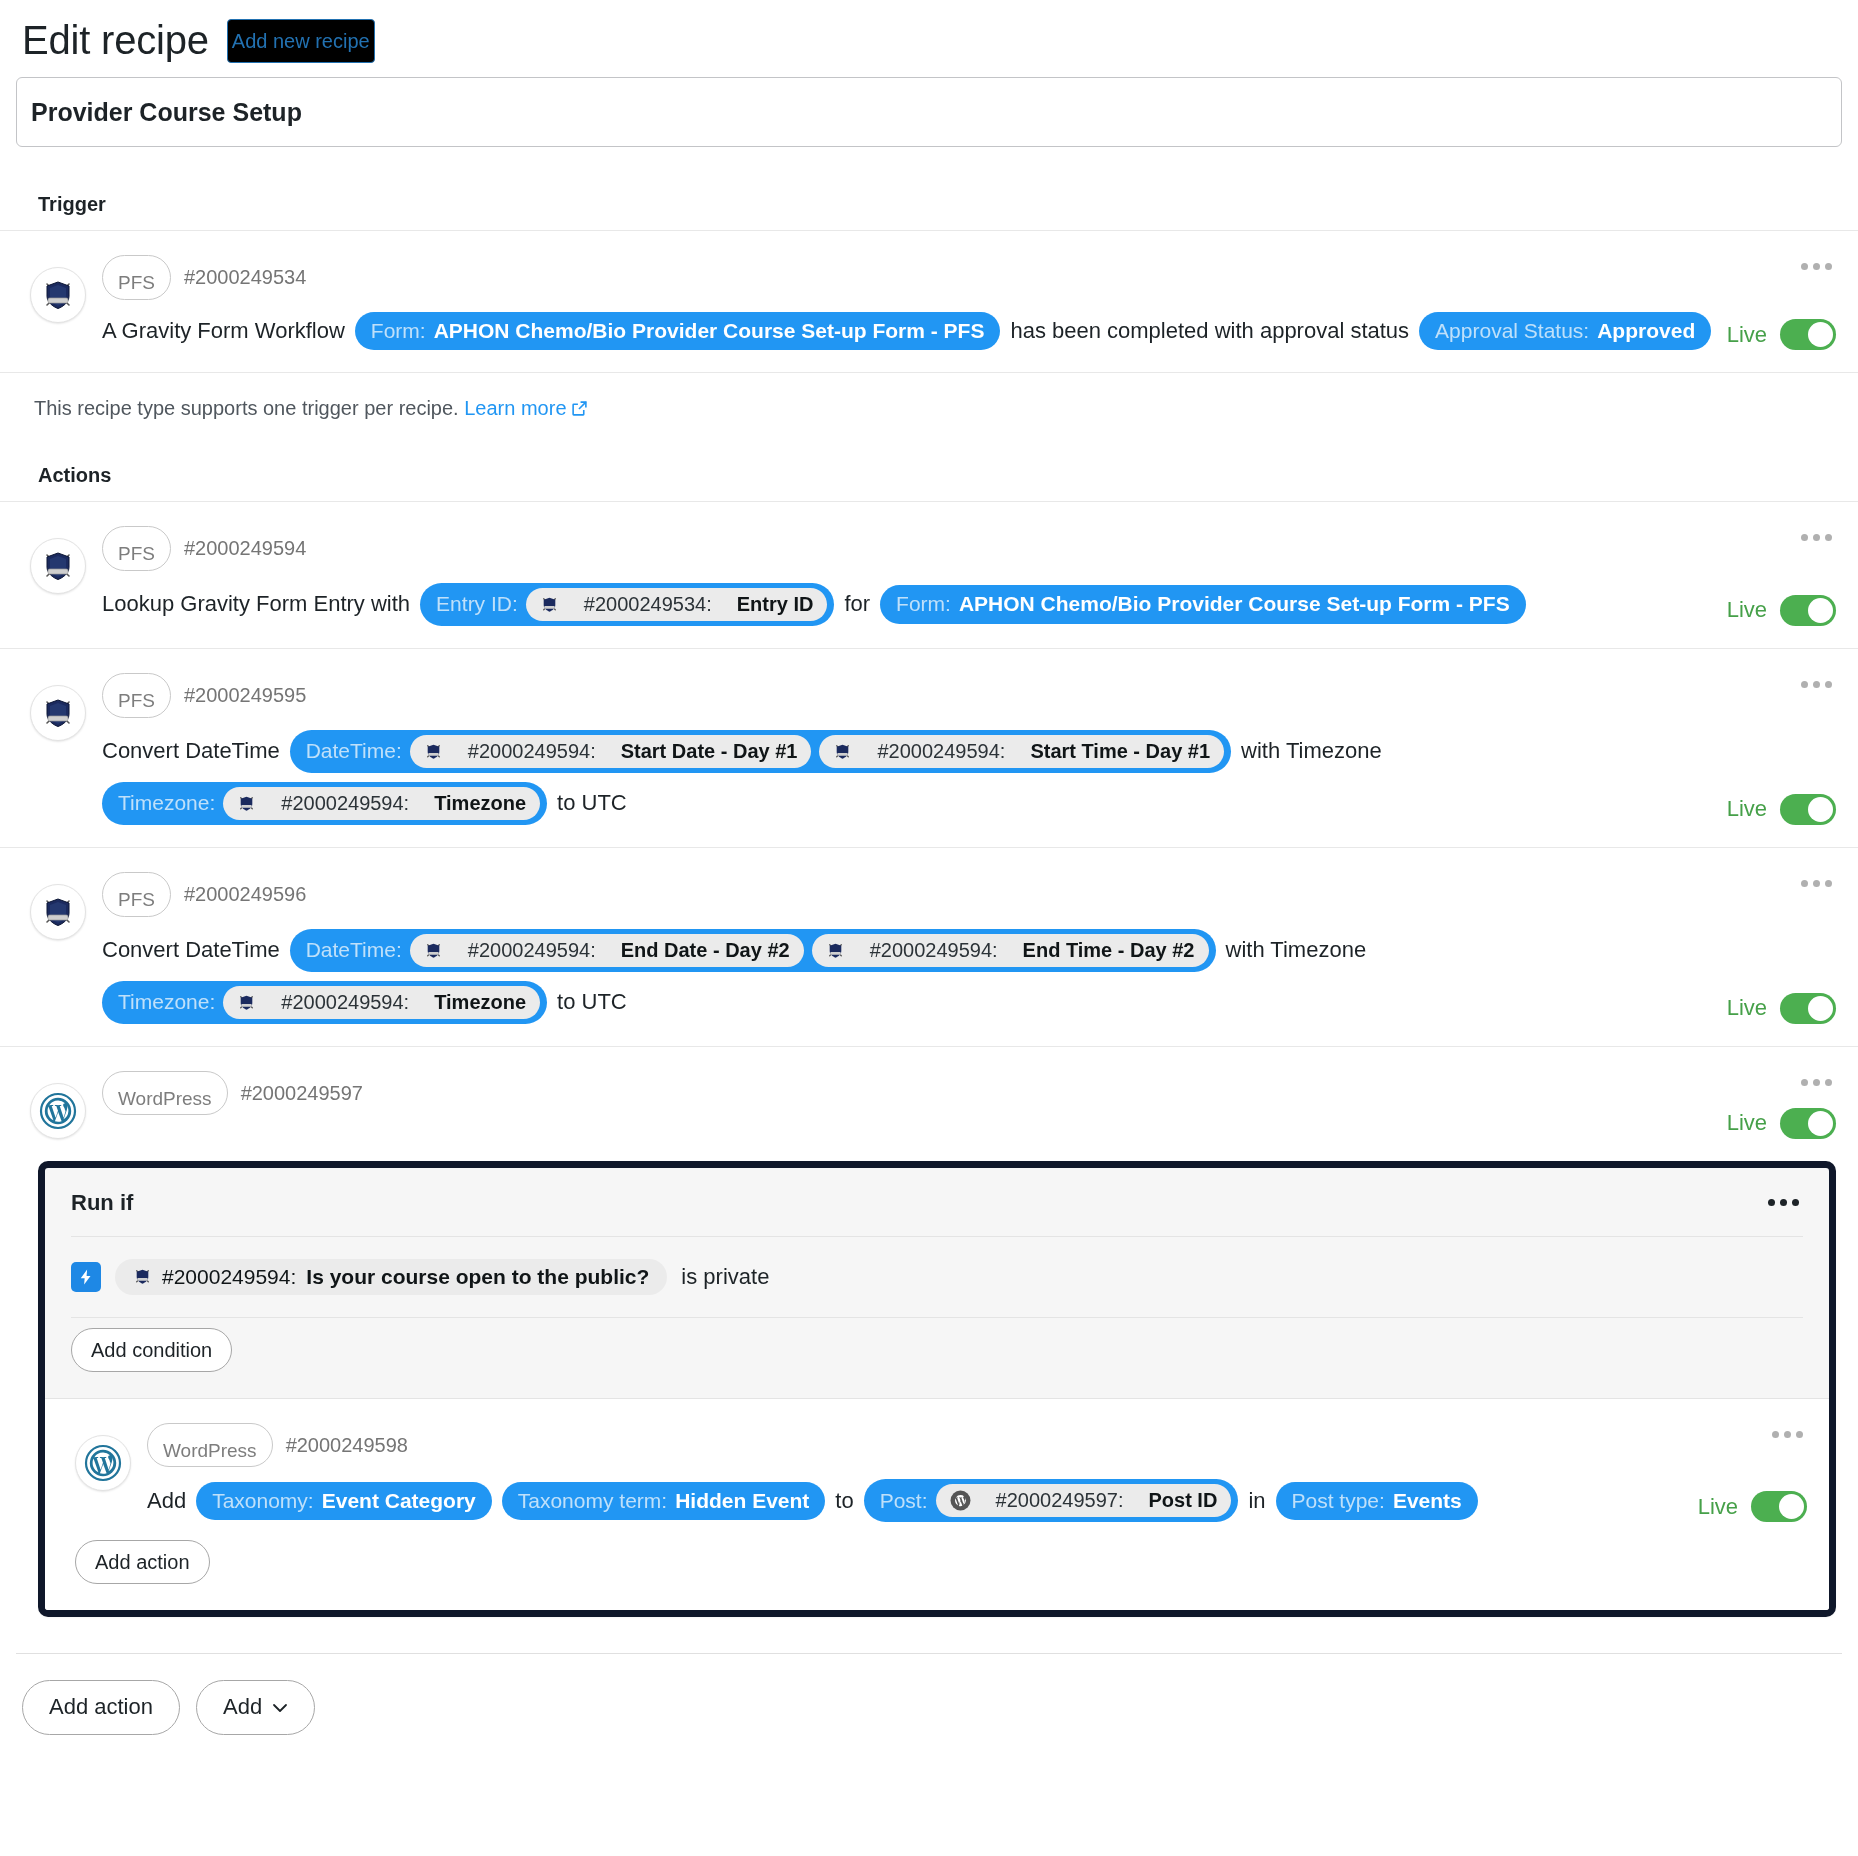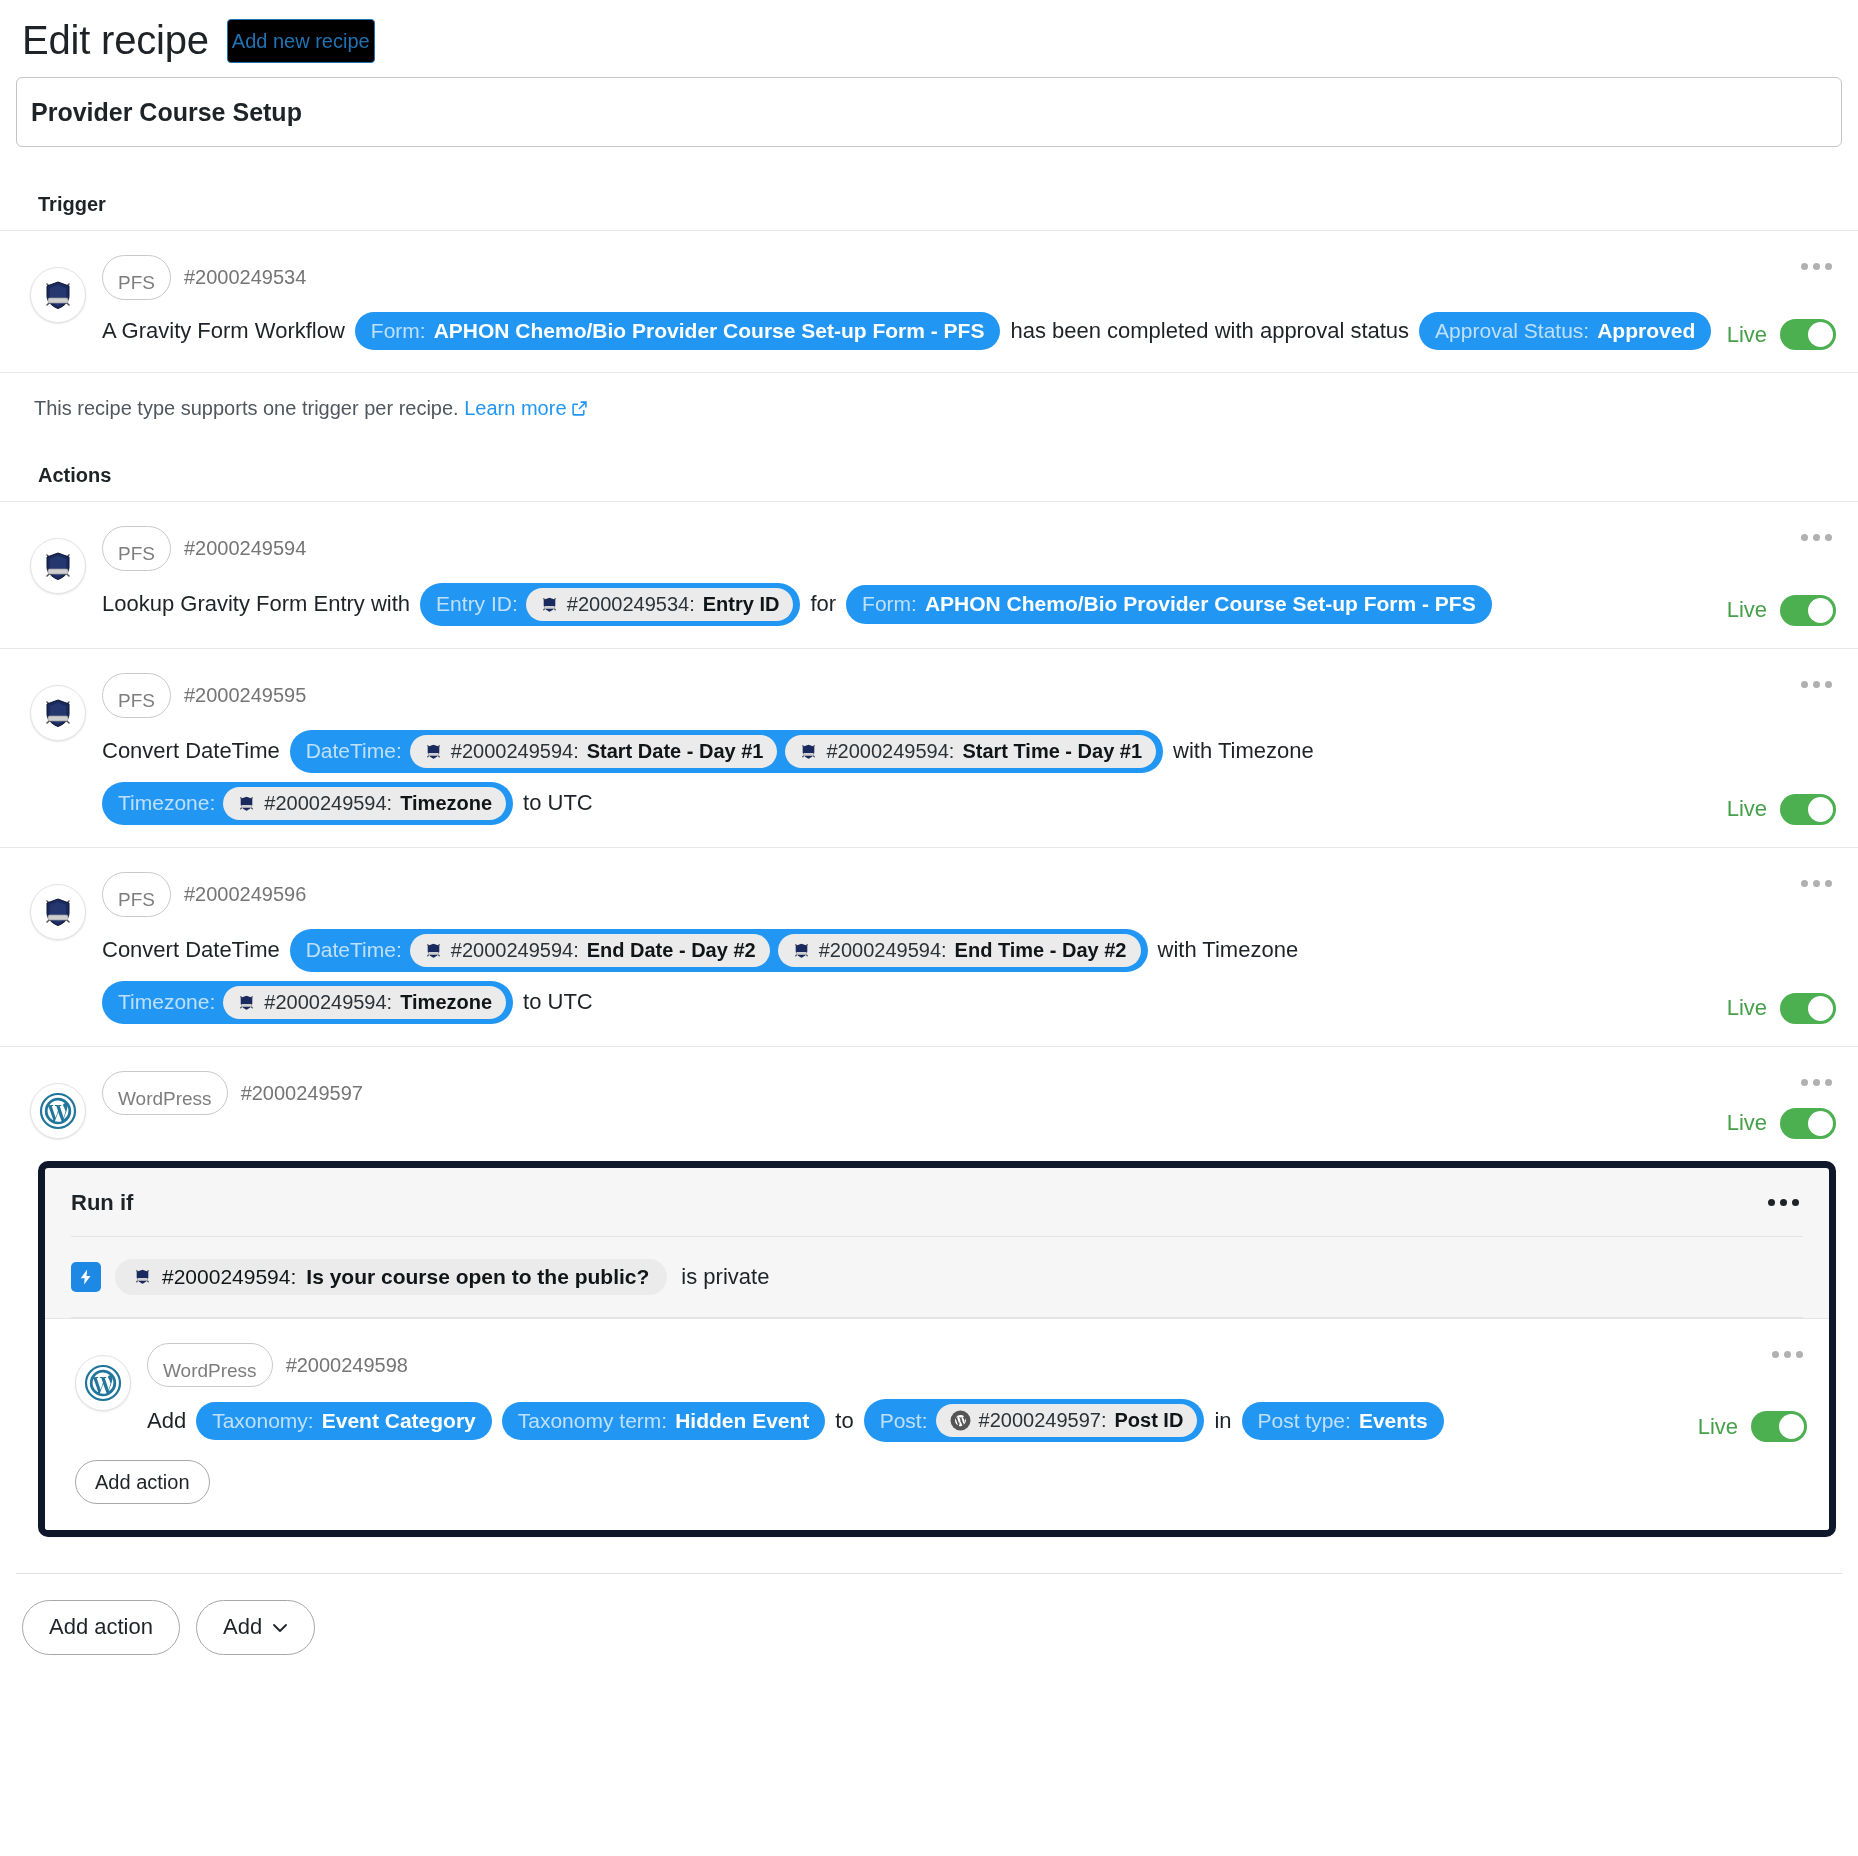--- a/index.html
+++ b/index.html
@@ -75,21 +75,21 @@
     display: inline-flex; align-items: center; gap: 8px;
     background: #2196f3; border-radius: 999px; color: #fff;
     padding: 6px 16px; font-size: 21px; line-height: 1.25; white-space: nowrap;
     cursor: pointer;
   }
   .chip .k { color: #bfe0fa; font-weight: 400; }
   .chip .v { color: #fff; font-weight: 700; }
   .chip.with-inner { padding: 5px 7px 5px 16px; gap: 8px; }
 
   .inner-pill {
-    display: inline-flex; align-items: center; gap: 8px;
+    display: inline-flex; align-items: center; gap: 25px;
     background: #ebebeb; border-radius: 999px; color: #1d2327;
     padding: 4px 14px; font-size: 20px; white-space: nowrap;
   }
   .inner-pill .iid { color: #2c3338; font-weight: 400; }
   .inner-pill .ifield { color: #101517; font-weight: 700; }
 
   .bug-ico { width: 19px; height: 19px; flex: 0 0 auto; display:block; }
   .wp-ico-sm { width: 21px; height: 21px; flex: 0 0 auto; display:block; }
 
   
@@ -514,20 +514,23 @@
           <path d="M18 5 L29 9 V19 C29 25 23.5 29.5 18 31.5 C12.5 29.5 7 25 7 19 V9 Z" fill="#1b2a5e"></path>
           <rect x="8" y="21" width="20" height="5" rx="1.6" fill="#cfcfcf"></rect>
         </svg>
       <span class="qid">#2000249594:</span>
       <span>Is your course open to the public?</span>
     </span>
     <span class="plain">is private</span>
   </div>
   <div class="runif-sep"></div>
 
+  <div class="addcond-wrap">
+    <button class="btn-pill">Add condition</button>
+  </div>
 
   <div class="runif-body">
     <div class="row no-border">
       <div class="avatar">
         <svg width="40" height="40" viewBox="0 0 40 40">
           <circle cx="20" cy="20" r="17" fill="#fff" stroke="#21759b" stroke-width="2.2"></circle>
           <circle cx="20" cy="20" r="13.2" fill="#21759b"></circle>
           <path d="M9.6 20c0 4.1 2.4 7.6 5.8 9.3L10.5 15.6A10.3 10.3 0 0 0 9.6 20Zm17.4-.5c0-1.3-.5-2.2-.9-2.9-.5-.9-1-1.6-1-2.5 0-1 .75-1.9 1.8-1.9h.14A10.35 10.35 0 0 0 20 9.6a10.36 10.36 0 0 0-8.66 4.65h.66c1.12 0 2.85-.14 2.85-.14.58-.03.65.82.07.89 0 0-.58.07-1.23.1l3.93 11.7 2.36-7.08-1.68-4.61c-.58-.03-1.13-.1-1.13-.1-.58-.04-.51-.93.07-.9 0 0 1.77.14 2.82.14 1.12 0 2.85-.14 2.85-.14.58-.03.65.82.07.89 0 0-.58.07-1.23.1l3.9 11.6 1.08-3.6c.48-1.5.84-2.58.84-3.5Zm-6.81 1.43-3.24 9.4a10.8 10.8 0 0 0 6.63-.17.92.92 0 0 1-.07-.14l-3.32-9.09Zm8.99-5.93c.5.86.07 2.72-.51 4.4l-3.1 8.96A10.36 10.36 0 0 0 30.4 20c0-2.07-.53-4.01-1.45-5.7Z" fill="#fff"></path>
         </svg>
       </div>

